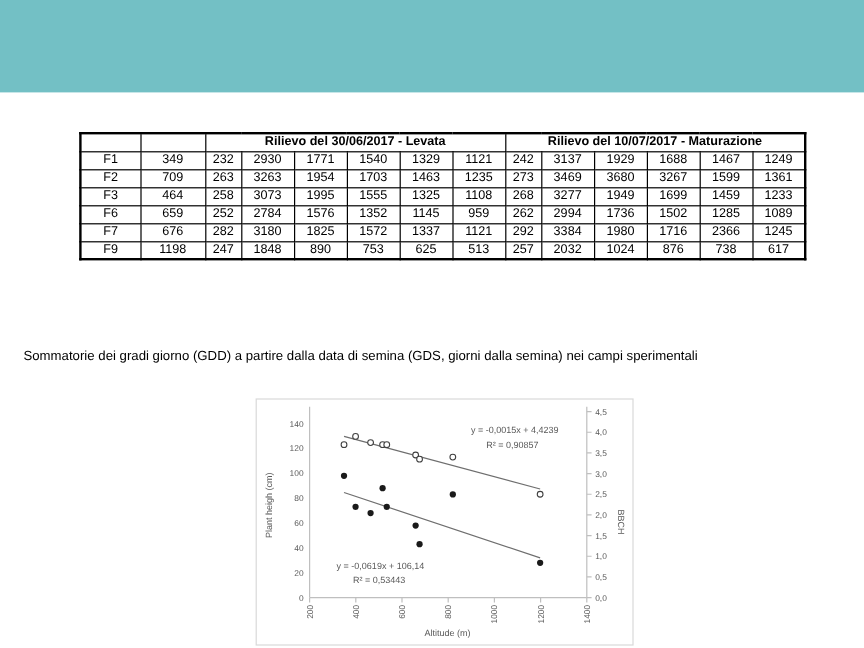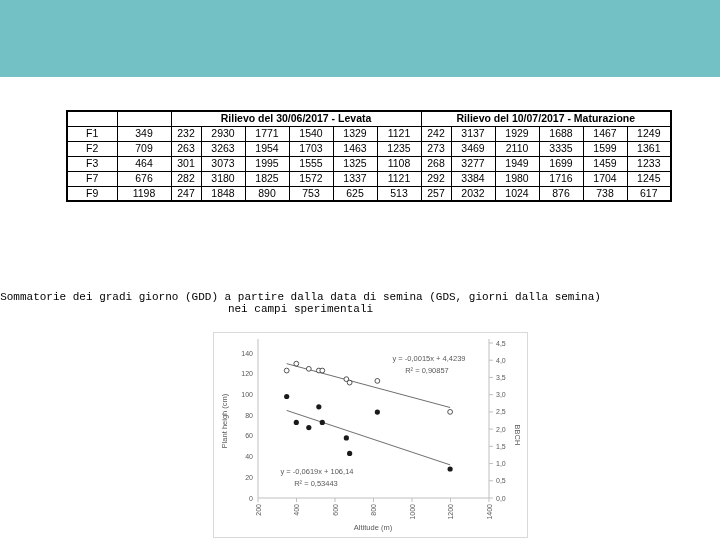--- a/index.html
+++ b/index.html
@@ -37,21 +37,20 @@
     white-space: nowrap;
   }
   table.gdd th { font-weight: bold; }
   table.gdd td { font-weight: normal; }
   .caption {
     position: absolute; left: 0; top: 291px;
     width: 601px;
     text-align: center;
     font-size: 11px;
     color: #000;
-    font-family: Liberation Mono, monospace;
   }
   .chart-box {
     position: absolute; left: 213px; top: 332px;
     width: 315px; height: 206px;
     background: #ffffff;
     border: 1px solid #d9d9d9;
   }
   svg text {
     font-family: "Liberation Sans", sans-serif;
   }
@@ -108,55 +107,71 @@
           <td>F2</td>
           <td>709</td>
           <td>263</td>
           <td>3263</td>
           <td>1954</td>
           <td>1703</td>
           <td>1463</td>
           <td>1235</td>
           <td>273</td>
           <td>3469</td>
-          <td>2110</td>
-          <td>3335</td>
+          <td>3680</td>
+          <td>3267</td>
           <td>1599</td>
           <td>1361</td>
         </tr>
         <tr>
           <td>F3</td>
           <td>464</td>
-          <td>301</td>
+          <td>258</td>
           <td>3073</td>
           <td>1995</td>
           <td>1555</td>
           <td>1325</td>
           <td>1108</td>
           <td>268</td>
           <td>3277</td>
           <td>1949</td>
           <td>1699</td>
           <td>1459</td>
           <td>1233</td>
+        </tr>
+        <tr>
+          <td>F6</td>
+          <td>659</td>
+          <td>252</td>
+          <td>2784</td>
+          <td>1576</td>
+          <td>1352</td>
+          <td>1145</td>
+          <td>959</td>
+          <td>262</td>
+          <td>2994</td>
+          <td>1736</td>
+          <td>1502</td>
+          <td>1285</td>
+          <td>1089</td>
         </tr>
         <tr>
           <td>F7</td>
           <td>676</td>
           <td>282</td>
           <td>3180</td>
           <td>1825</td>
           <td>1572</td>
           <td>1337</td>
           <td>1121</td>
           <td>292</td>
           <td>3384</td>
           <td>1980</td>
           <td>1716</td>
-          <td>1704</td>
+          <td>2366</td>
           <td>1245</td>
         </tr>
         <tr>
           <td>F9</td>
           <td>1198</td>
           <td>247</td>
           <td>1848</td>
           <td>890</td>
           <td>753</td>
           <td>625</td>

